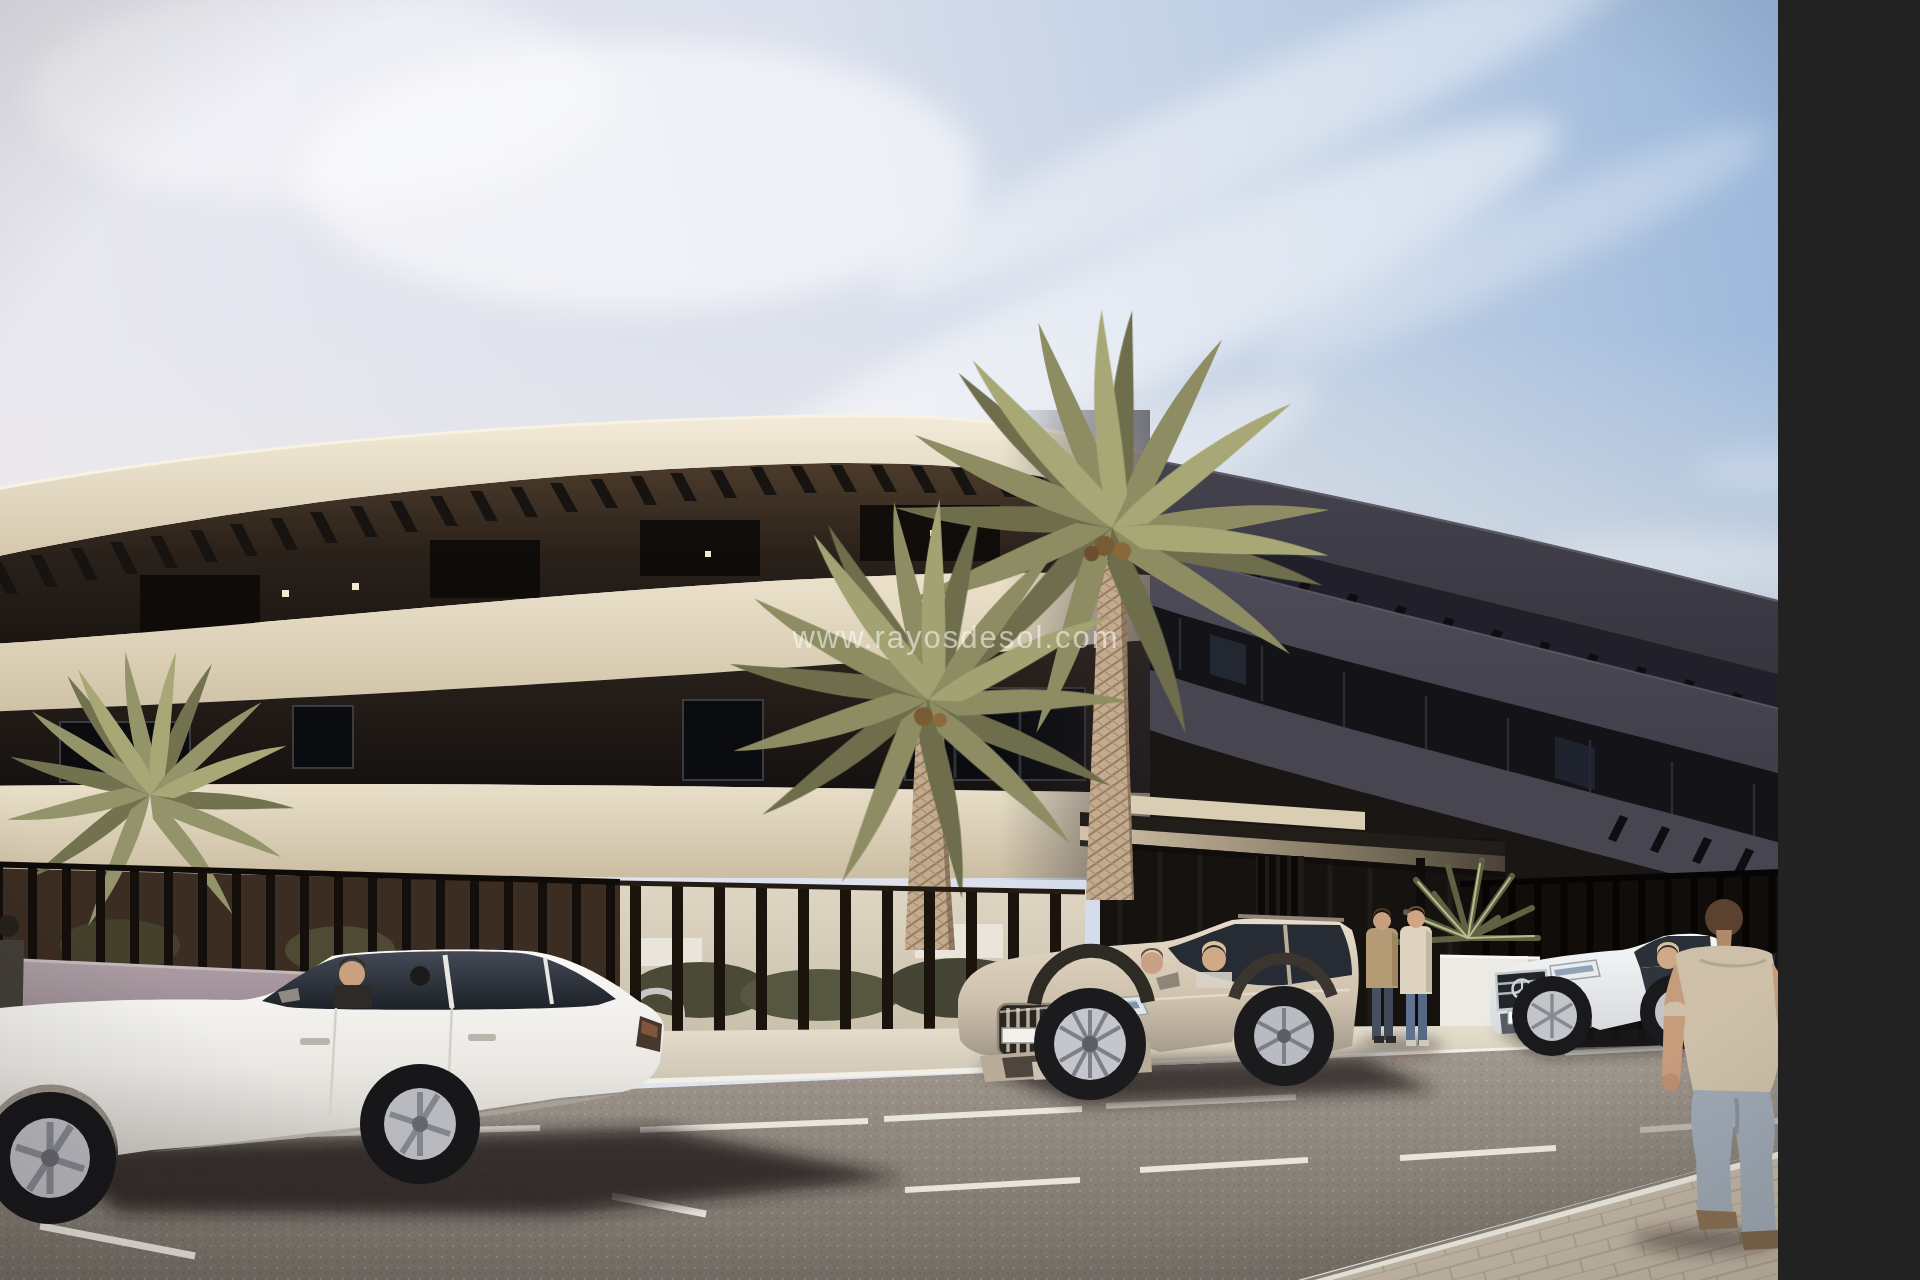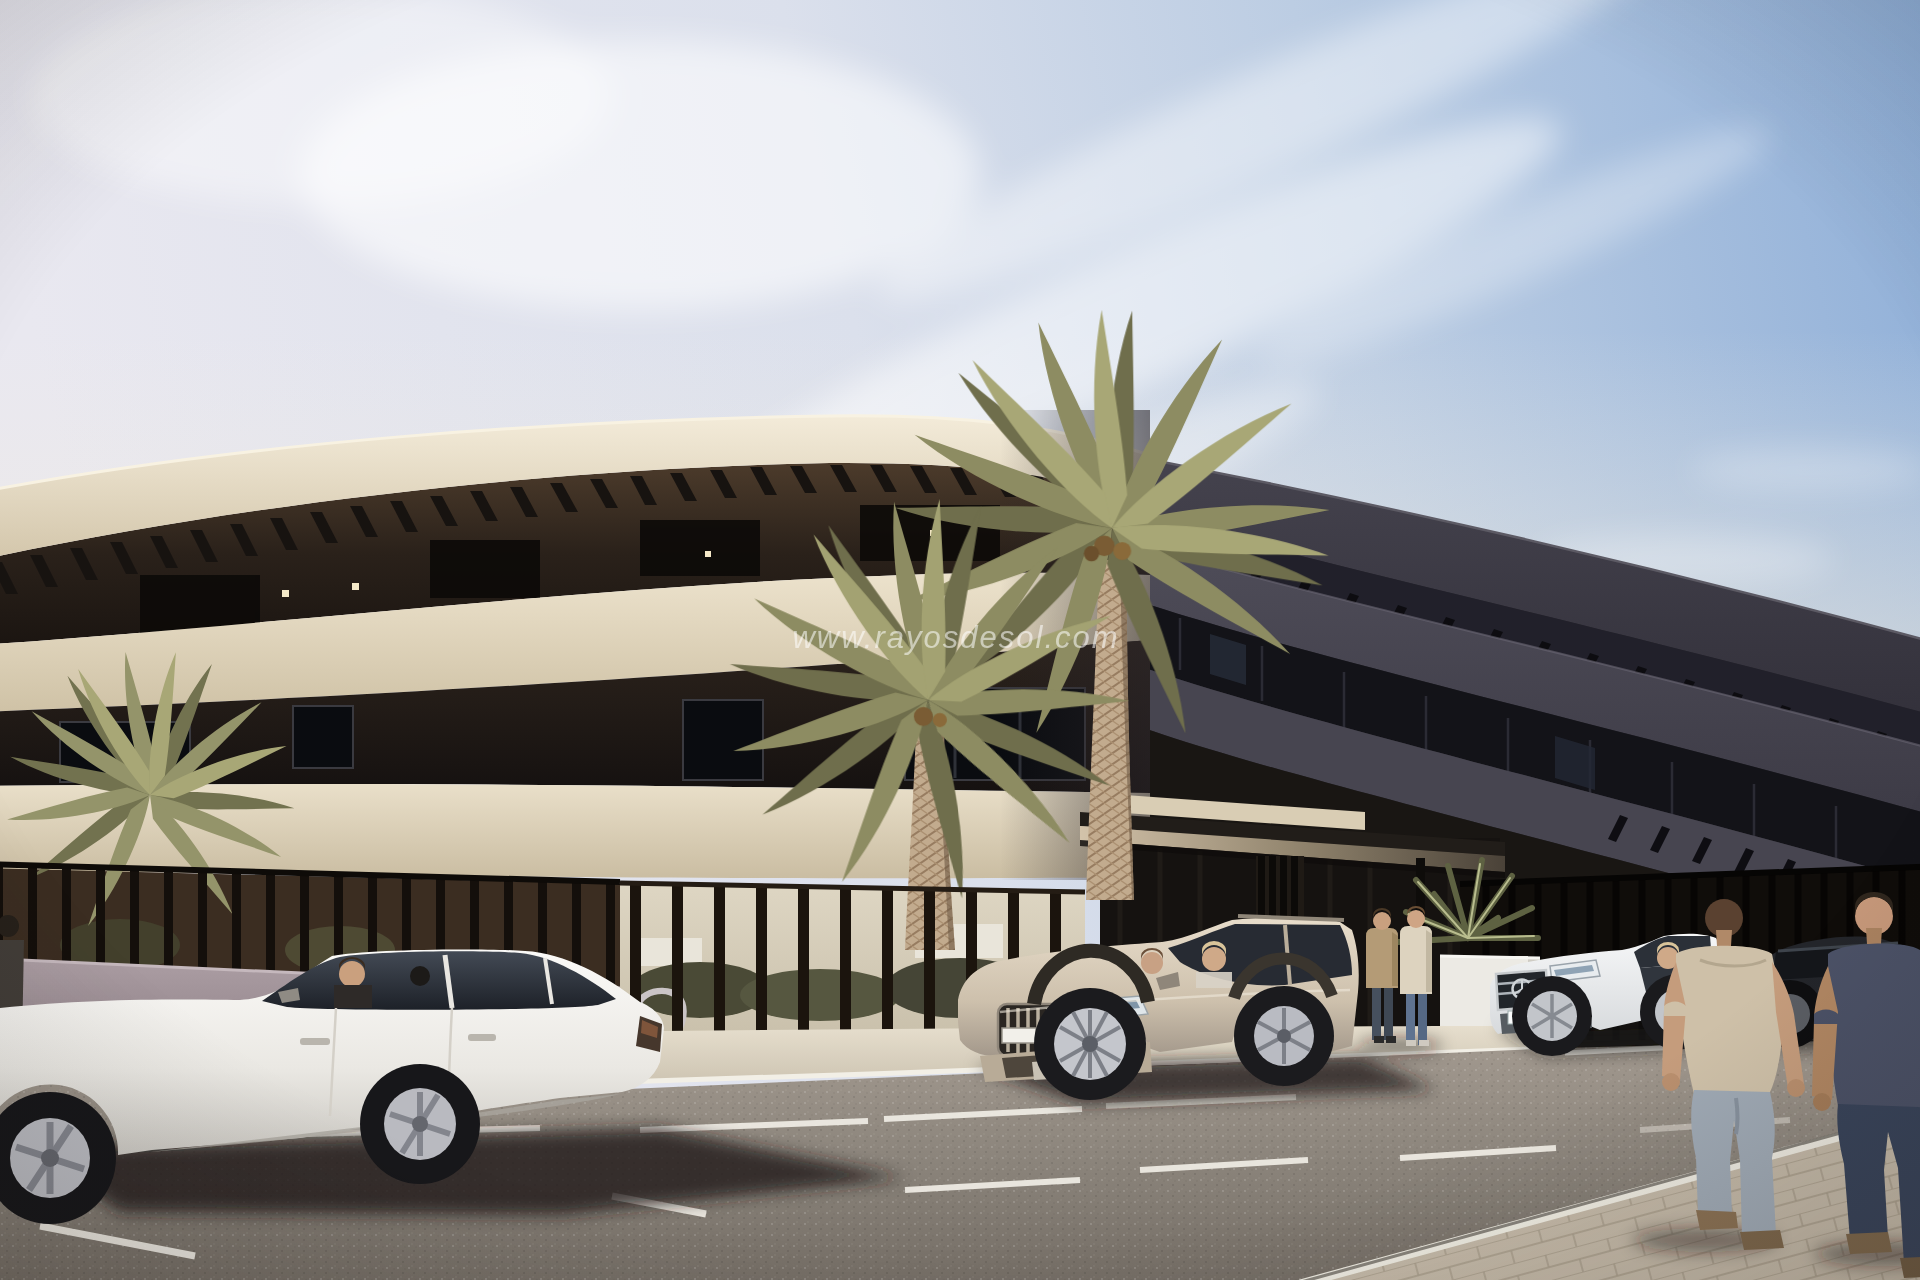--- a/index.html
+++ b/index.html
@@ -1,17 +1,17 @@
 <!DOCTYPE html>
 <html><head>
 <meta charset="utf-8">
 <style>
   html,body{margin:0;padding:0;background:#222;}
-  .stage{position:relative;width:1920px;height:1280px;overflow:hidden;background:#dfe2ec;
-         font-family:"Liberation Sans", sans-serif;font-style:italic;}
+  .stage{position:relative;width:1778px;height:1280px;overflow:hidden;background:#dfe2ec;
+         font-family:"Liberation Sans", sans-serif;}
   svg{display:block}
   .wm{font-family:"Liberation Sans", sans-serif;}
 </style>
 </head>
 <body>
 
 <div class="stage">
 <svg width="1920" height="1280" viewBox="0 0 1920 1280">
 <defs>
   <linearGradient id="sky" x1="0" y1="0.15" x2="1" y2="0">

